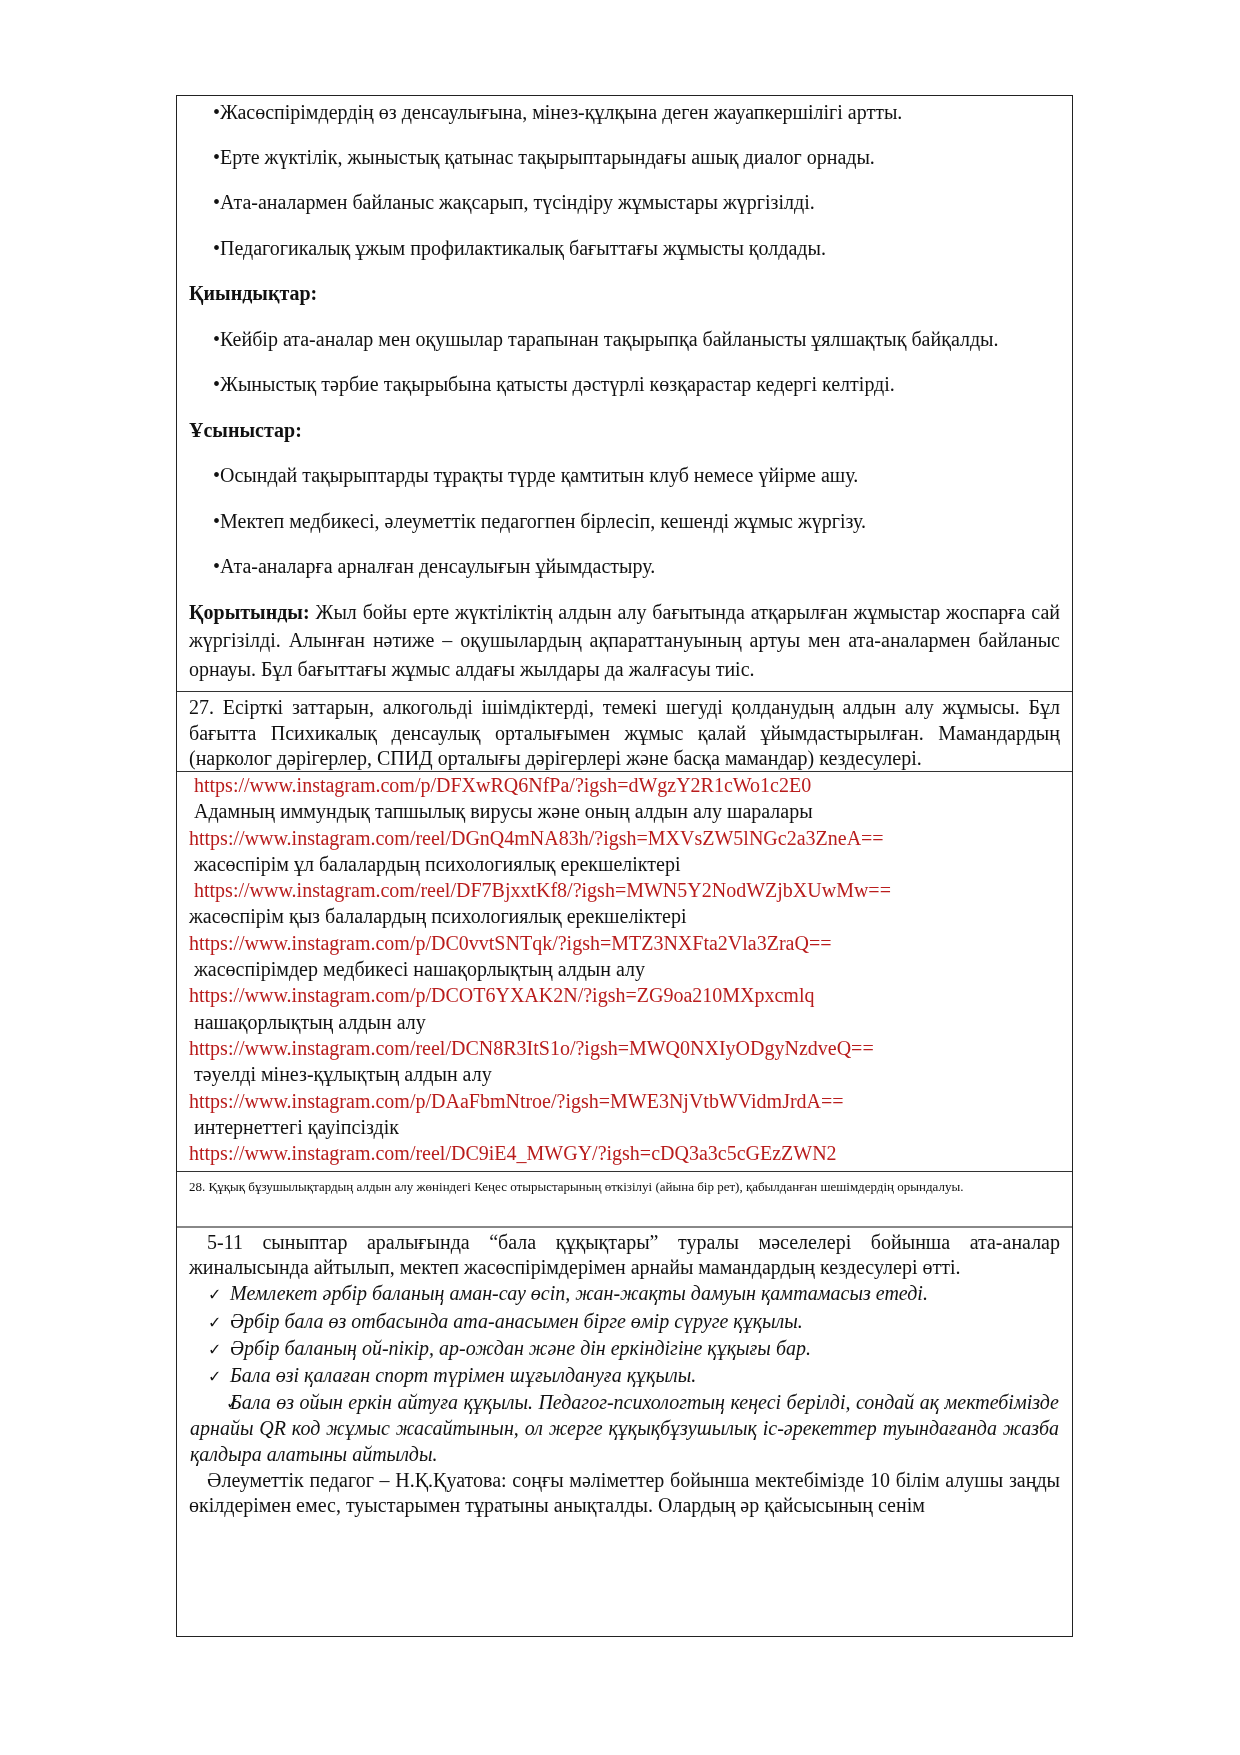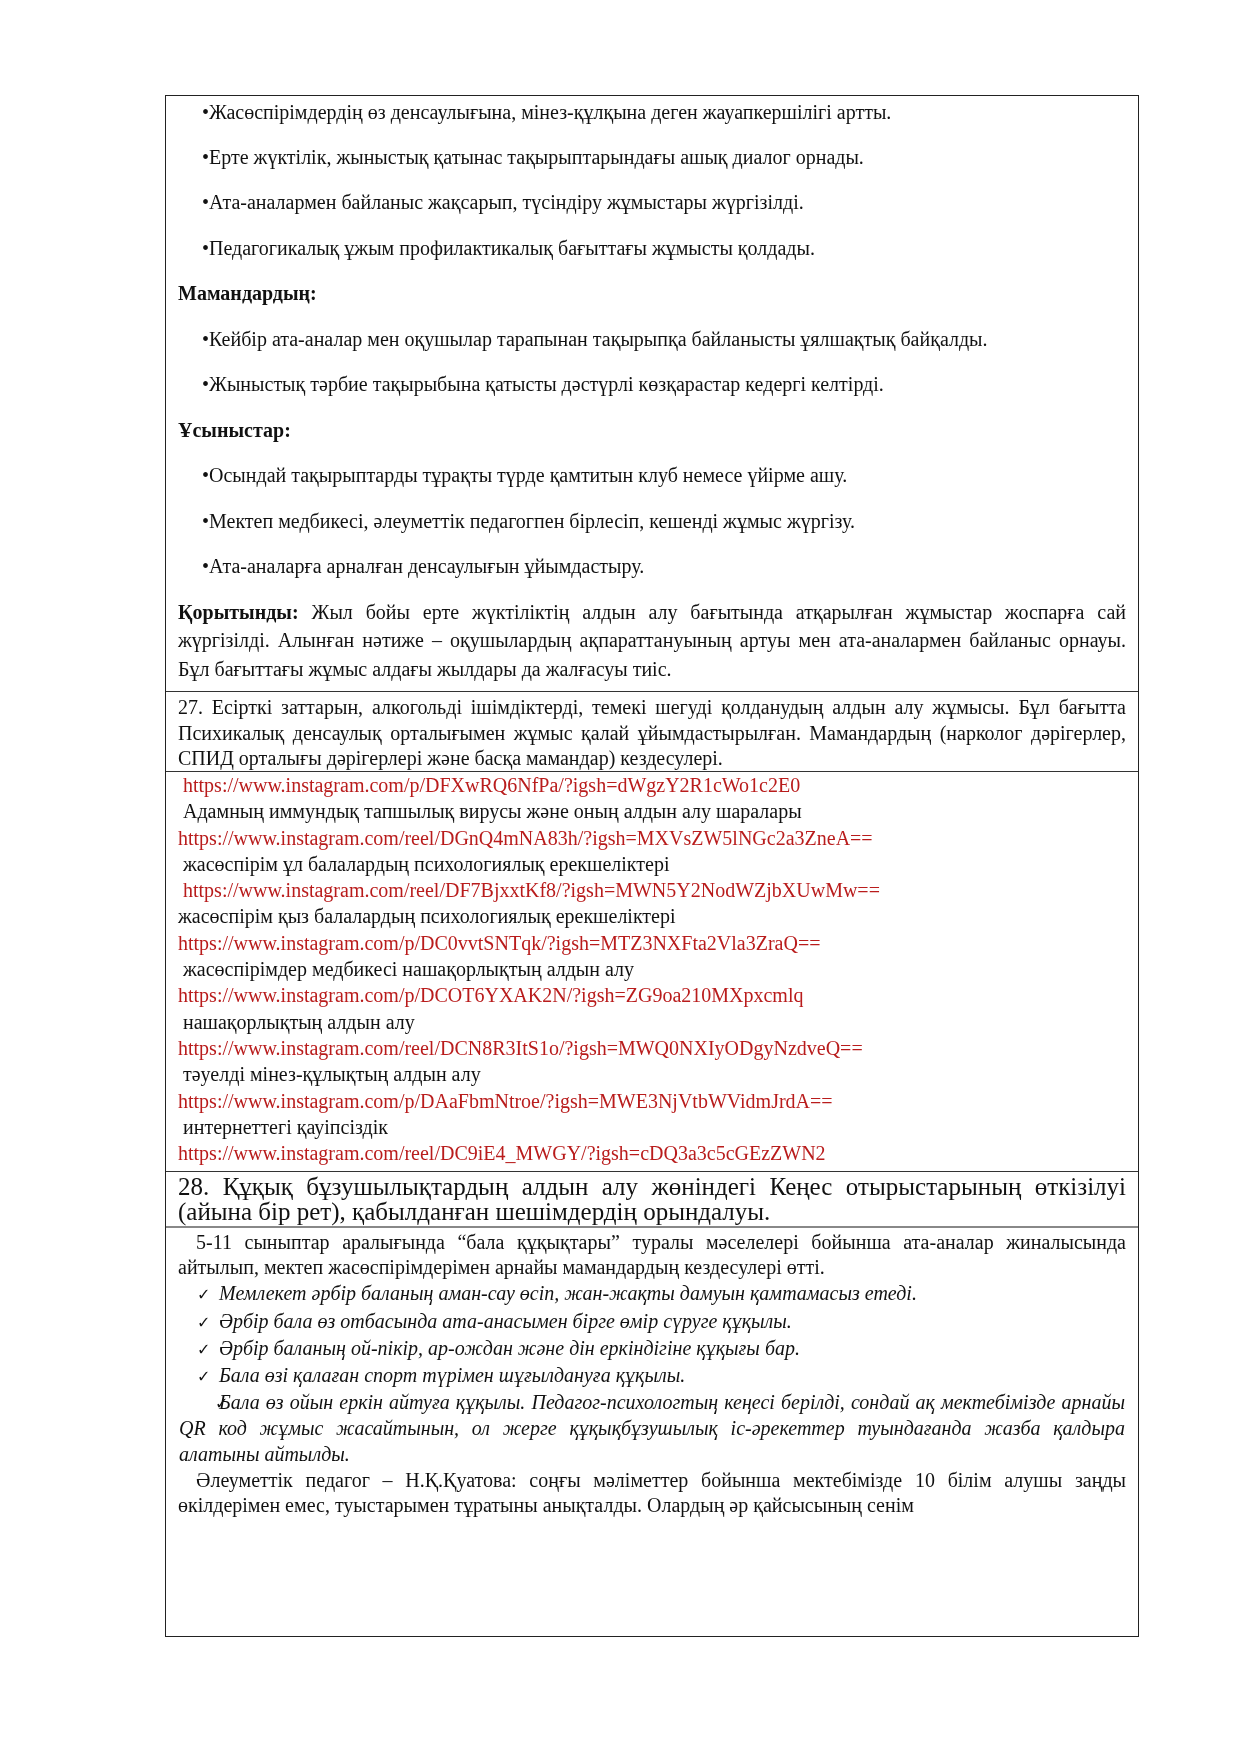--- a/index.html
+++ b/index.html
@@ -1,18 +1,18 @@
 <!DOCTYPE html>
 <html><head>
 <meta charset="utf-8">
 <style>
   html, body { margin: 0; padding: 0; background: #ffffff; }
   body { width: 1240px; height: 1755px; position: relative; overflow: hidden;
          font-family: "Liberation Serif", "DejaVu Serif", serif; color: #111; }
-  .table { position: absolute; left: 165px; top: 95px; width: 974px;
+  .table { position: absolute; left: 176px; top: 95px; width: 897px;
            border: 1.5px solid #222; box-sizing: border-box; }
   .cell { border-top: 1.5px solid #333; box-sizing: border-box; }
   .cell:first-child { border-top: none; }
   .cell.grey-top { border-top: 2px solid #888; }
 
   
   .r1 { height: 595px; padding: 0 12px 0 12px; font-size: 20px; }
   .bul { margin: 0; padding-left: 24px; height: 45.5px; line-height: 26px; padding-top: 2px; box-sizing: border-box; }
   .bul:first-child { padding-top: 3px; }
   .hd { margin: 0; height: 45.5px; line-height: 26px; font-weight: bold; box-sizing: border-box; padding-top: 2px; }
@@ -22,41 +22,41 @@
   
   .r2 { height: 80px; padding: 3px 12px 0 12px; font-size: 20px; line-height: 25.5px; text-align: justify; }
 
   
   .r3 { height: 400px; padding: 0 12px 0 12px; font-size: 20px; }
   .ln { margin: 0; height: 26.3px; line-height: 26.3px; white-space: nowrap; }
   .ln.link { color: #b91c1c; }
   .ln.i1 { padding-left: 5px; }
 
   
-  .r4 { height: 55px; padding: 2px 12px 0 12px; font-size: 25px; line-height: 25px; text-align: justify; }
+  .r4 { height: 55px; padding: 2px 12px 0 12px; font-size: 13px; line-height: 25px; text-align: justify; }
 
   
   .r5 { height: 410px; padding: 2px 12px 0 12px; font-size: 20px; line-height: 25.2px; overflow: hidden; }
   .p { margin: 0; text-align: justify; text-indent: 18px; }
   .chk { margin: 1px; padding-left: 18px; text-align: justify; font-style: italic; }
   .chk .ck { display: inline-block; width: 22px; font-family: "DejaVu Sans", sans-serif; font-size: 16px; }
   .chk.wide .ck { width: 28px; }
   .chk.cont { padding-left: 0; text-indent: 18px; }
 </style>
 </head>
 <body>
 
 <div class="table">
 
   <div class="cell r1">
     <p class="bul">•Жасөспірімдердің өз денсаулығына, мінез-құлқына деген жауапкершілігі артты.</p>
     <p class="bul">•Ерте жүктілік, жыныстық қатынас тақырыптарындағы ашық диалог орнады.</p>
     <p class="bul">•Ата-аналармен байланыс жақсарып, түсіндіру жұмыстары жүргізілді.</p>
     <p class="bul">•Педагогикалық ұжым профилактикалық бағыттағы жұмысты қолдады.</p>
-    <p class="hd">Мамандардың:</p>
+    <p class="hd">Қиындықтар:</p>
     <p class="bul">•Кейбір ата-аналар мен оқушылар тарапынан тақырыпқа байланысты ұялшақтық байқалды.</p>
     <p class="bul">•Жыныстық тәрбие тақырыбына қатысты дәстүрлі көзқарастар кедергі келтірді.</p>
     <p class="hd">Ұсыныстар:</p>
     <p class="bul">•Осындай тақырыптарды тұрақты түрде қамтитын клуб немесе үйірме ашу.</p>
     <p class="bul">•Мектеп медбикесі, әлеуметтік педагогпен бірлесіп, кешенді жұмыс жүргізу.</p>
     <p class="bul">•Ата-аналарға арналған денсаулығын ұйымдастыру.</p>
     <p class="conc"><b>Қорытынды:</b><span> Жыл бойы ерте жүктіліктің алдын алу бағытында атқарылған жұмыстар жоспарға сай жүргізілді. Алынған нәтиже – оқушылардың ақпараттануының артуы мен ата-аналармен байланыс орнауы. Бұл бағыттағы жұмыс алдағы жылдары да жалғасуы тиіс.</span></p>
   </div>
 
   <div class="cell r2">

